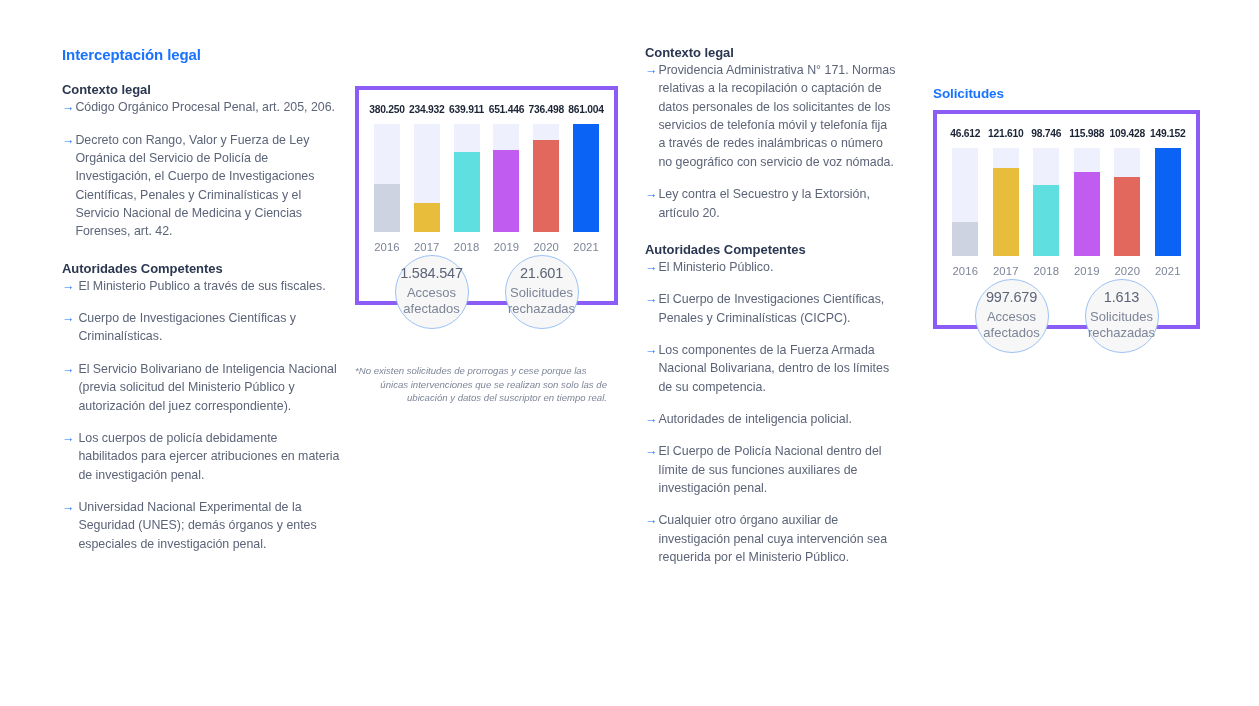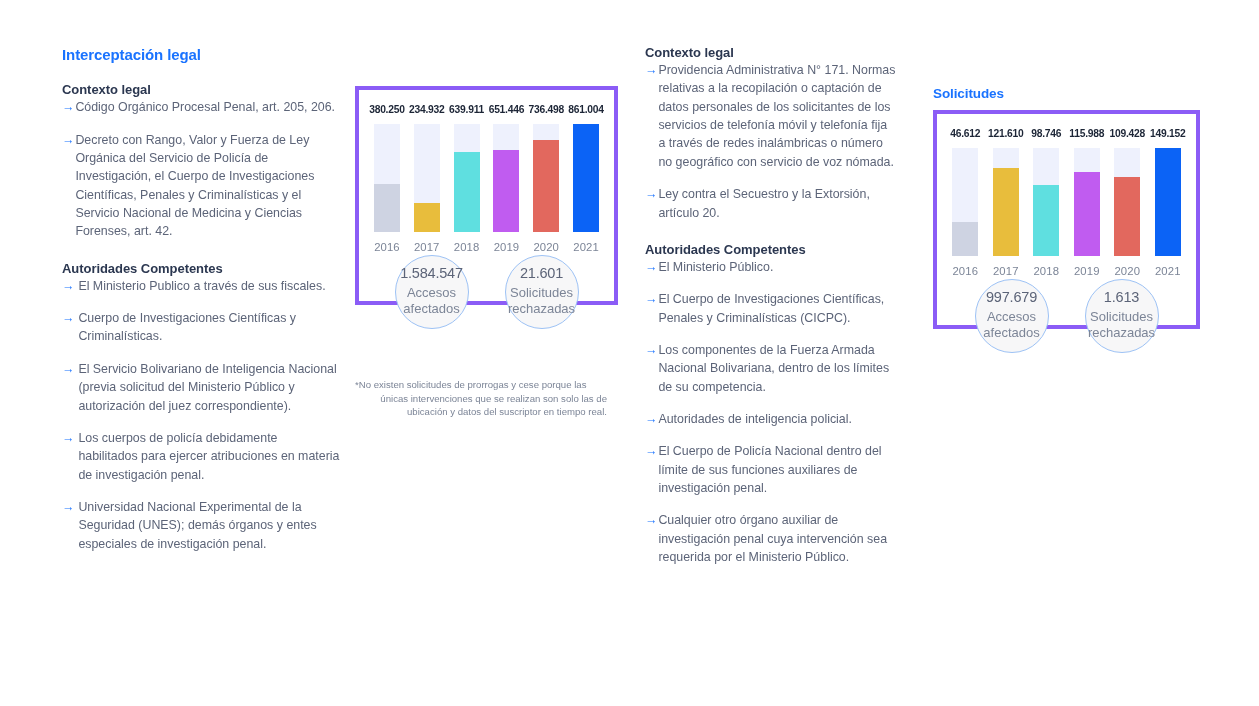--- a/index.html
+++ b/index.html
@@ -286,21 +286,21 @@
             <div class="circle-num">21.601</div>
             <div class="circle-cap">
               <div>Solicitudes</div>
               <div>rechazadas</div>
             </div>
           </div>
         </div>
     </div>
   </div>
 
-  <div class="footnote" style="left:355px; top:378px;">
+  <div class="footnote" style="left:355px; top:364px;font-style:italic;">
     <span class="fn-line">*No existen solicitudes de prorrogas y cese porque las</span>
     <span class="fn-line ind">únicas intervenciones que se realizan son solo las de</span>
     <span class="fn-line ind">ubicación y datos del suscriptor en tiempo real.</span>
   </div>
 
   <div class="col-text" style="left:645px; top:45px; width:252px;">
 
 
     <div class="sub-title">Contexto legal</div>
 

